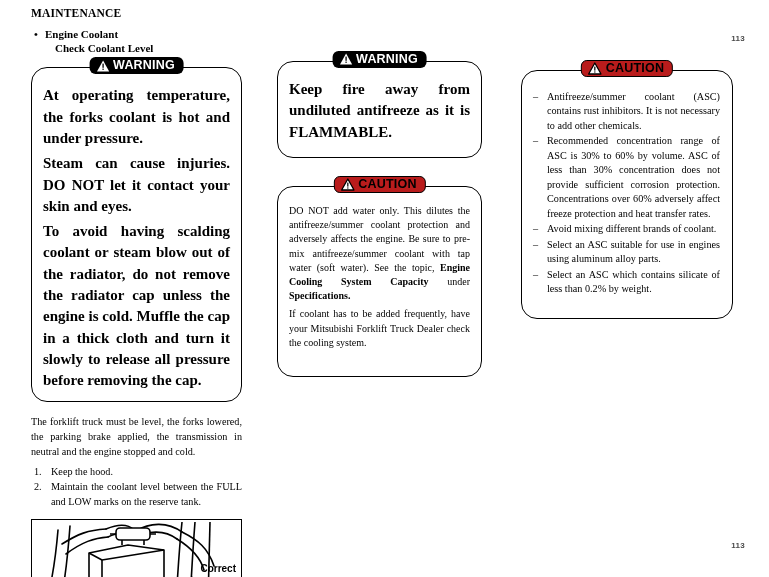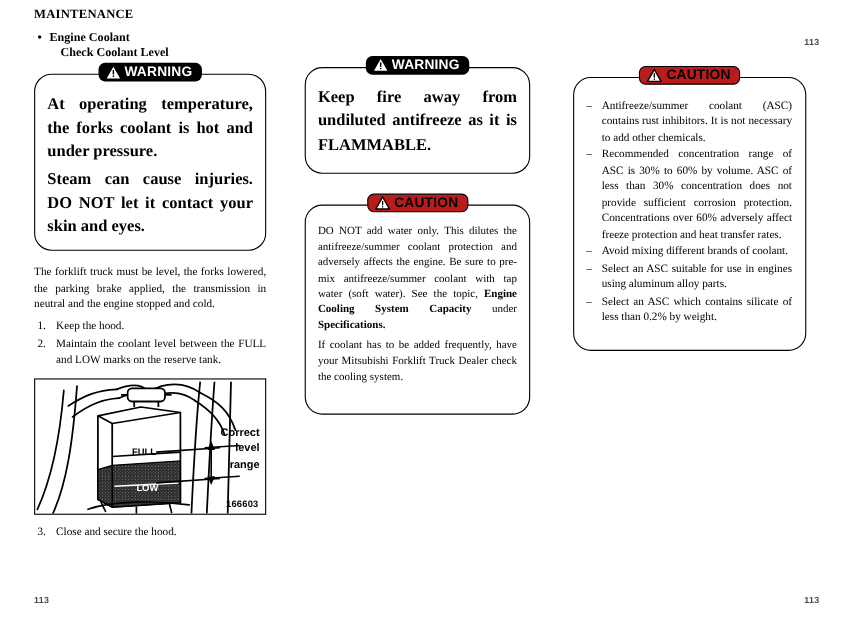--- a/index.html
+++ b/index.html
@@ -242,20 +242,21 @@
         <svg class="tri" width="13" height="12" viewBox="0 0 13 12">
           <polygon points="6.5,0.6 12.6,11.4 0.4,11.4" fill="#ffffff"></polygon>
           <rect x="5.85" y="3.6" width="1.3" height="4.2" fill="#000000"></rect>
           <rect x="5.85" y="8.6" width="1.3" height="1.3" fill="#000000"></rect>
         </svg>
         <span>WARNING</span>
       </div>
       <div class="alert-body">
         <p class="warn-text">At operating temperature, the forks coolant is hot and under pressure.</p>
         <p class="warn-text">Steam can cause injuries.  DO NOT let it contact your skin and eyes.</p>
+        <p class="warn-text">To avoid having scalding coolant or steam blow out of the radiator, do not remove the radiator cap unless the engine is cold. Muffle the cap in a thick cloth and turn it slowly to release all pressure before removing the cap.</p>
       </div>
     </div>
 
     <p class="body-p">The forklift truck must be level, the forks lowered, the parking brake applied, the transmission in neutral and the engine stopped and cold.</p>
 
     <ul class="num-list">
       <li>
         <span class="num">1.</span>
         <span>Keep the hood.</span>
       </li>

